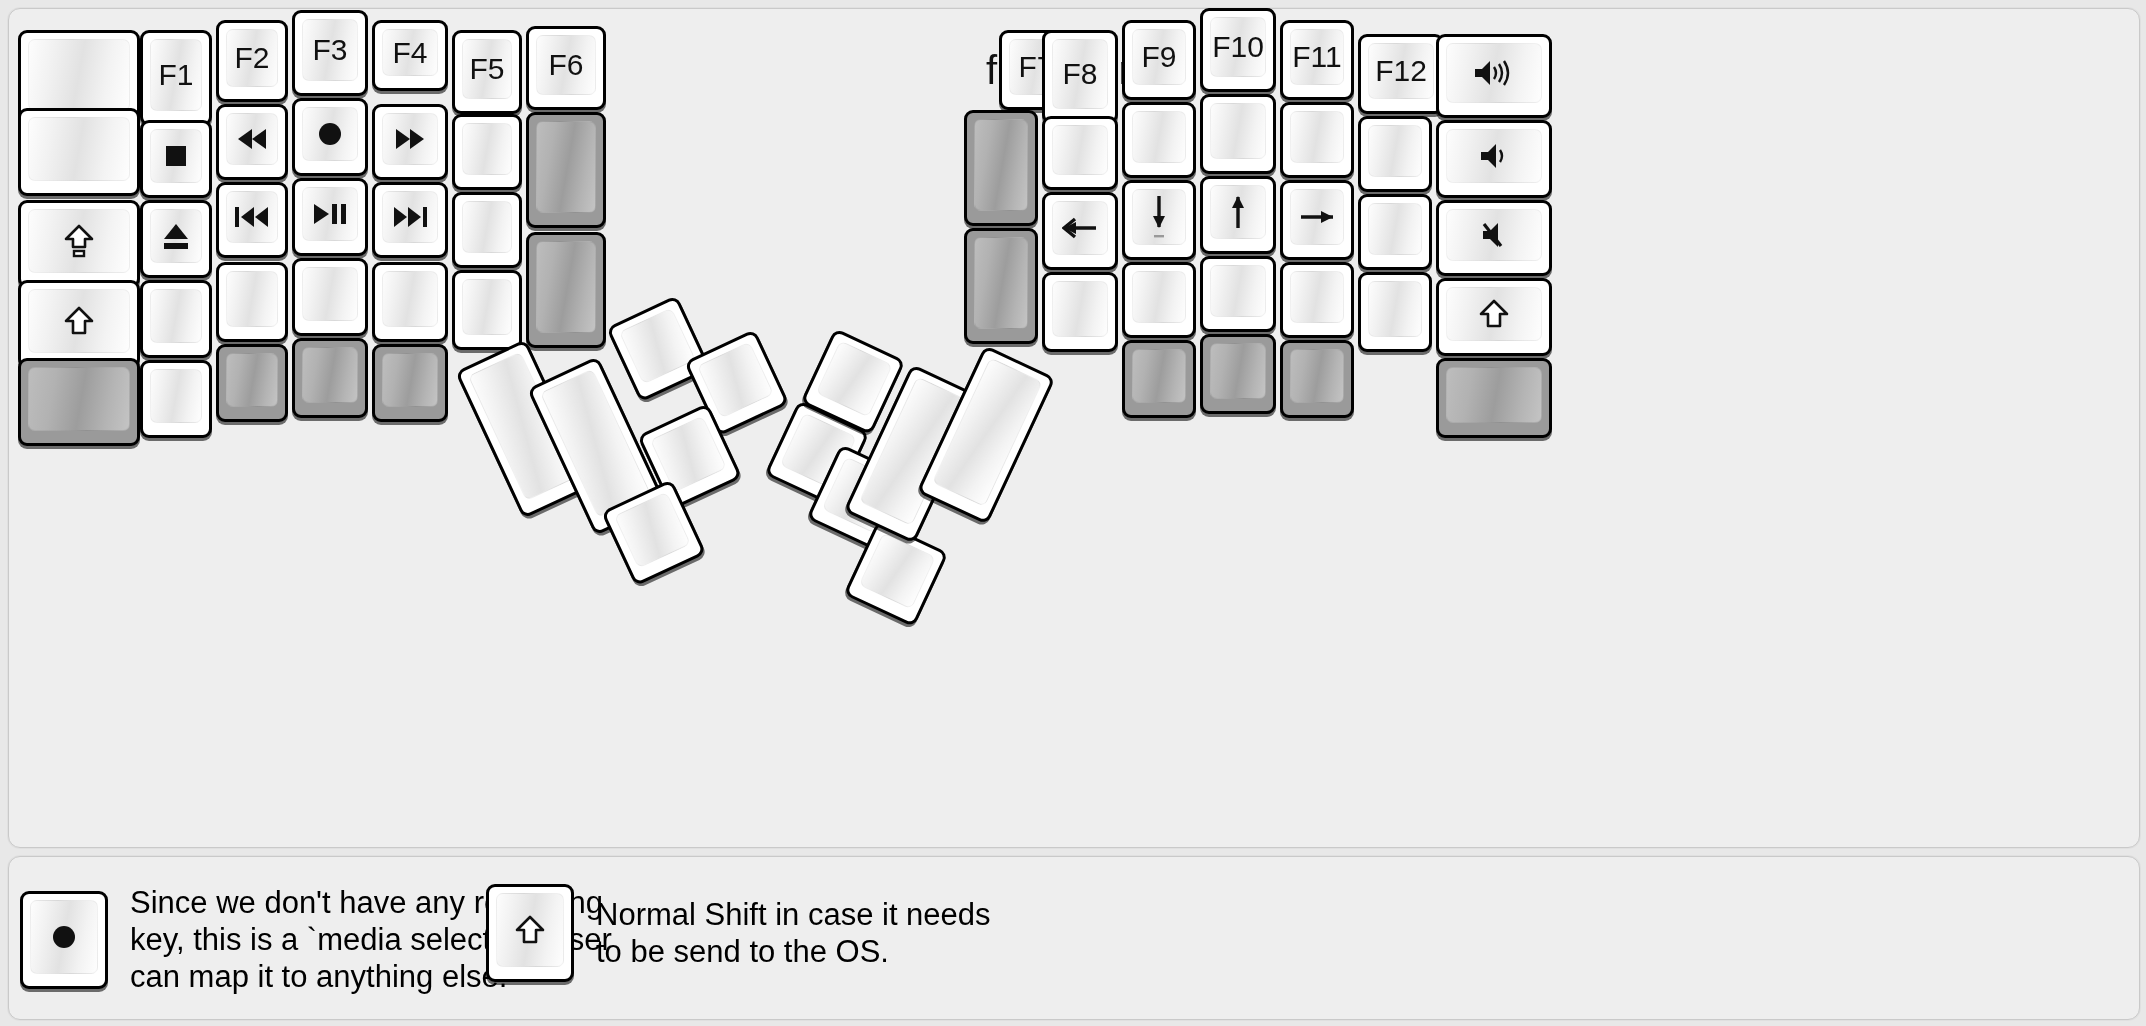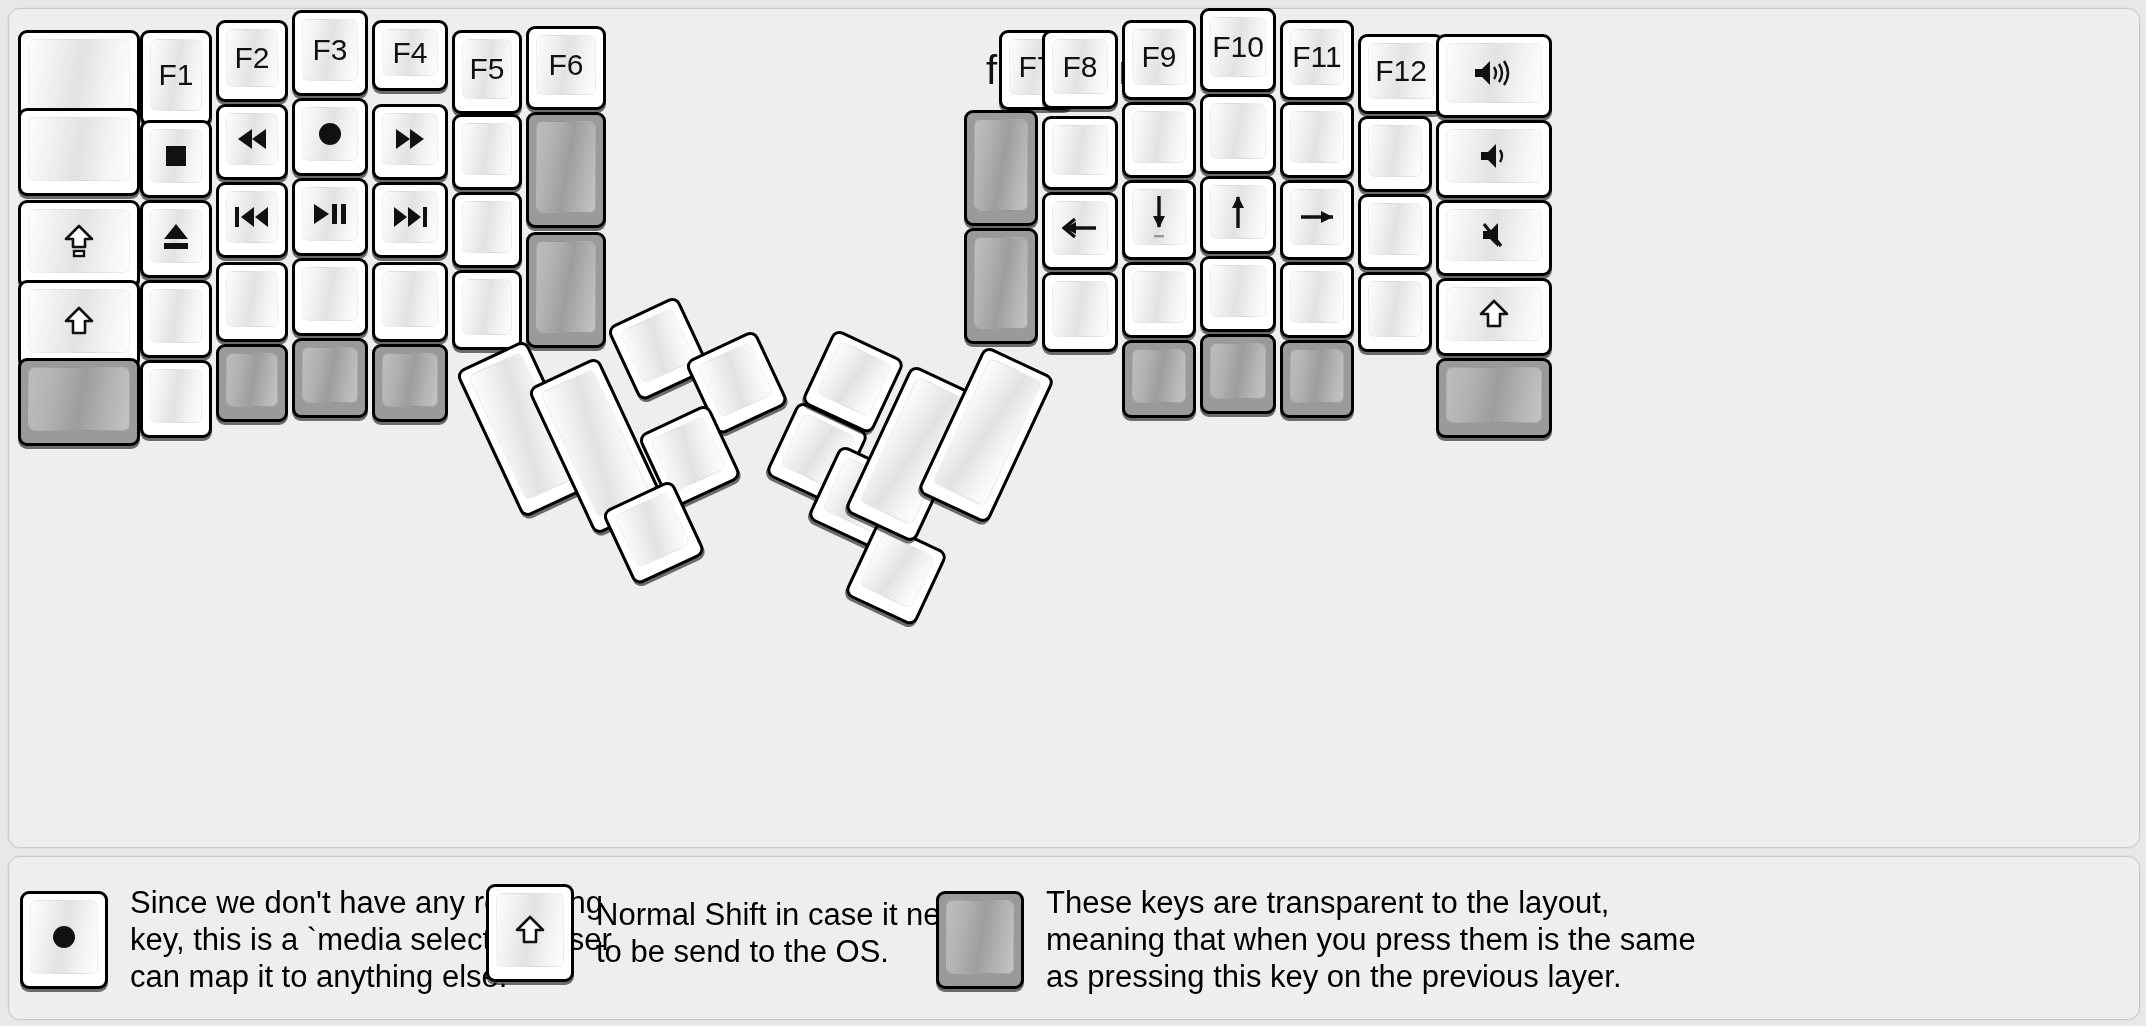--- a/index.html
+++ b/index.html
@@ -305,21 +305,21 @@
       <div class="key trns" style="left: 964px; top: 110px; width: 74px; height: 116px;">
         <div class="cap">
           <span class="glyph"></span>
         </div>
       </div>
       <div class="key trns" style="left: 964px; top: 228px; width: 74px; height: 116px;">
         <div class="cap">
           <span class="glyph"></span>
         </div>
       </div>
-      <div class="key" style="left: 1042px; top: 30px; width: 76px; height: 79px;">
+      <div class="key" style="left: 1042px; top: 30px; width: 76px; height: 94px;">
         <div class="cap">
           <span class="glyph">F8</span>
         </div>
       </div>
       <div class="key" style="left: 1042px; top: 116px; width: 76px; height: 74px;">
         <div class="cap">
           <span class="glyph"></span>
         </div>
       </div>
       <div class="key" style="left: 1042px; top: 192px; width: 76px; height: 78px;">
@@ -559,22 +559,14 @@
       <div class="cap">
         <svg width="30" height="34" viewBox="0 0 30 34">
             <path d="M15 4 L28 17 L21 17 L21 29 L9 29 L9 17 L2 17 Z" fill="#fff" stroke="#111" stroke-width="2.6" stroke-linejoin="round"></path>
           </svg>
       </div>
     </div>
     <div class="legend-text">Normal Shift in case it needs
 to be send to the OS.</div>
   </div>
 
-  <div class="legend-item" id="legend-3">
-    <div class="legend-key trns">
-      <div class="cap"></div>
-    </div>
-    <div class="legend-text">These keys are transparent to the layout,
-meaning that when you press them is the same
-as pressing this key on the previous layer.</div>
-  </div>
 
 </div>
 
 </body></html>

